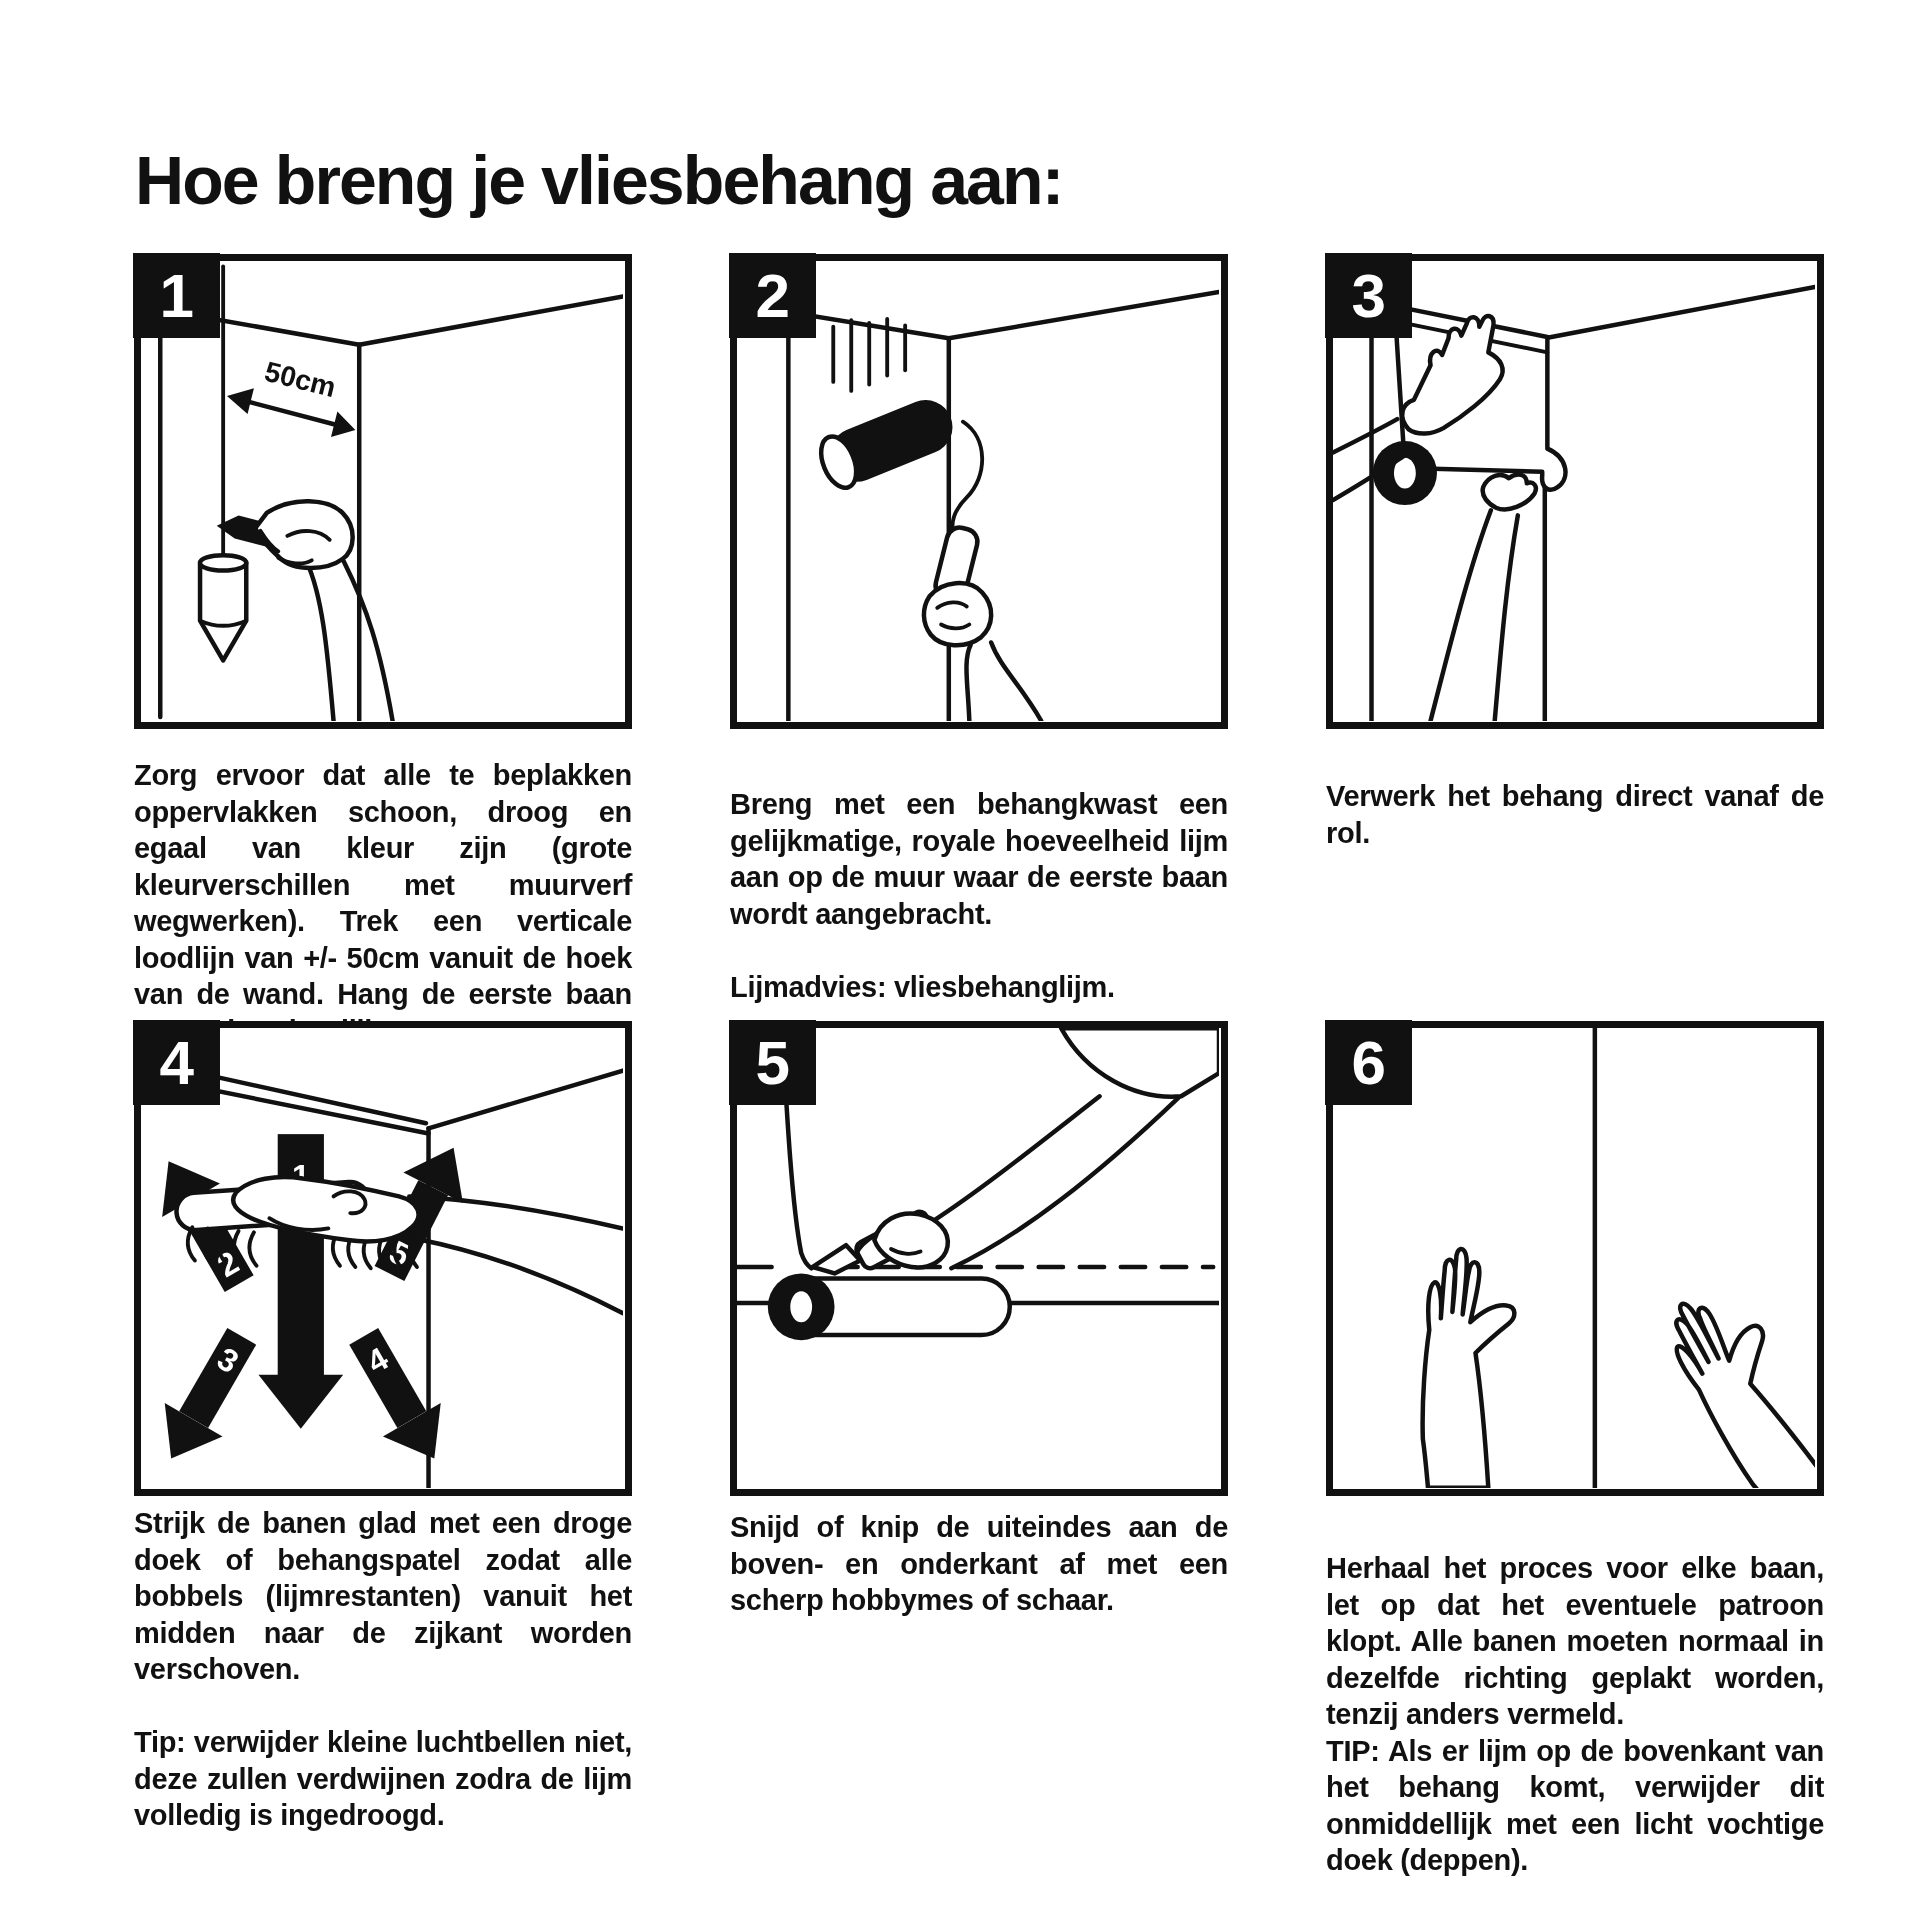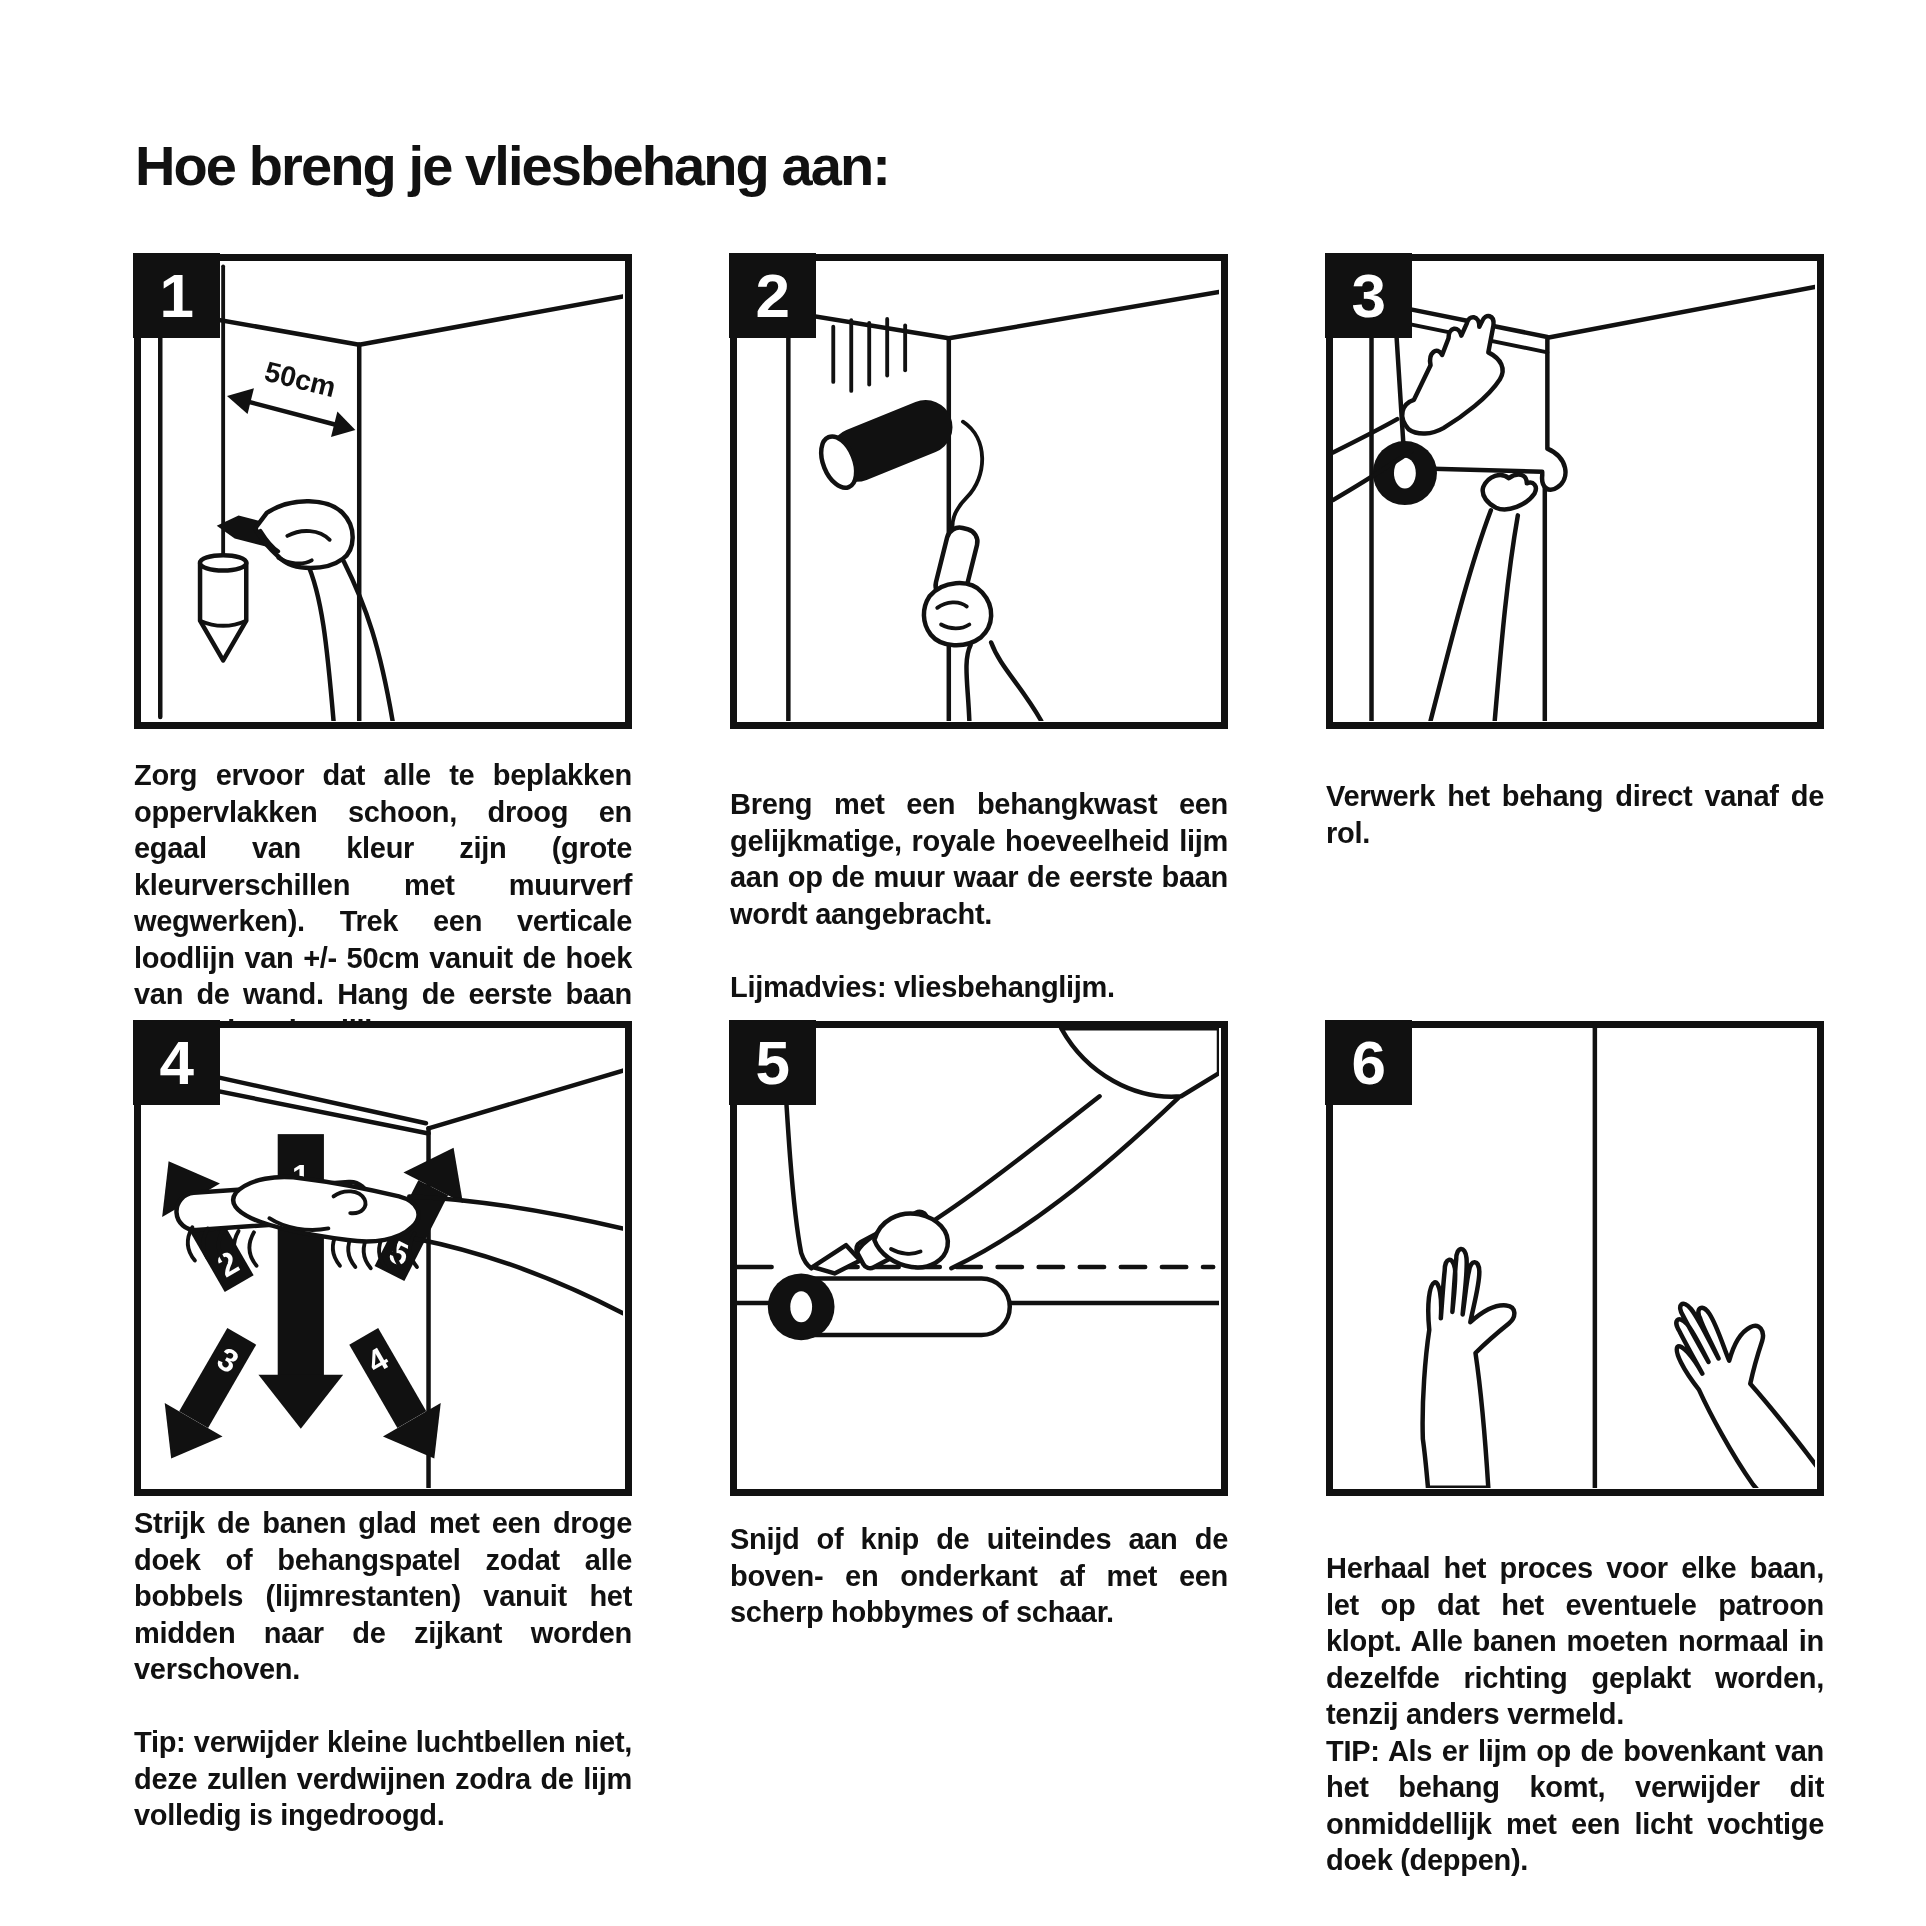--- a/index.html
+++ b/index.html
@@ -1,17 +1,17 @@
 <!DOCTYPE html>
 <html style="font-size:10.3px"><head>
 <meta charset="utf-8">
 <style>
   html,body{margin:0;padding:0;background:#fff;}
   body{width:1926px;height:1926px;position:relative;font-family:"Liberation Sans",sans-serif;color:#111;overflow:hidden;}
-  .page-title{position:absolute;left:135px;top:95px;font-size:56px;font-weight:700;letter-spacing:-1.9px;color:#111;white-space:nowrap;}
+  .page-title{position:absolute;left:135px;top:95px;font-size:68px;font-weight:700;letter-spacing:-1.9px;color:#111;white-space:nowrap;}
   .cell{position:absolute;width:498px;}
   .panel{position:absolute;width:498px;height:475px;border:7.7px solid #111;background:#fff;box-sizing:border-box;}
   .badge{position:absolute;left:-7.7px;top:-7.7px;width:87px;height:85px;background:#111;color:#fff;display:flex;align-items:center;justify-content:center;font-size:62px;font-weight:700;line-height:1;}
   .panel svg{position:absolute;left:0;top:0;}
   .caption{position:absolute;width:498px;font-size:29px;line-height:1.26;font-weight:700;color:#111;text-align:justify;white-space:pre-line;letter-spacing:-0.3px;margin:0;}
   .ln{fill:none;stroke:#111;stroke-width:7;stroke-linecap:round;stroke-linejoin:round;}
   .ln6{fill:none;stroke:#111;stroke-width:6;stroke-linecap:round;stroke-linejoin:round;}
   .fw{fill:#fff;stroke:#111;stroke-width:7;stroke-linecap:round;stroke-linejoin:round;}
   .fb{fill:#111;stroke:none;}
   .arrnum{fill:#fff;font-size:50px;font-weight:700;text-anchor:middle;font-family:"Liberation Sans",sans-serif;}
@@ -237,21 +237,21 @@
       <g>
         <path class="fw" d="M214,330 C222,300 252,284 284,290 C312,296 332,316 328,340 C324,362 300,376 272,372 C246,368 222,352 214,330 Z"></path>
         <path class="ln6" d="M240,344 C254,352 272,354 286,348"></path>
         <path class="ln6" d="M216,322 C200,332 190,342 186,352"></path>
       </g>
     </svg>
     <span class="badge">
         <span>5</span>
       </span>
   </div>
-  <p class="caption" style="top:500px;">Snijd of knip de uiteindes aan de boven- en onderkant af met een scherp hobbymes of schaar.</p>
+  <p class="caption" style="top:488px;">Snijd of knip de uiteindes aan de boven- en onderkant af met een scherp hobbymes of schaar.</p>
 </div>
 
 <div class="cell" style="left:1326px;top:1021px;">
   <div class="panel">
     <svg width="482" height="460" viewBox="0 0 751 716">
       <defs>
         <path id="hand6" d="M140,640 C138,580 144,510 150,470 C146,430 150,400 158,396 C166,394 170,420 168,452 C170,426 172,396 174,378 C174,358 186,354 190,374 C192,392 188,420 186,442 C188,414 190,378 192,360 C192,340 206,338 208,358 C210,380 204,420 202,446 C206,420 208,392 212,378 C214,360 228,360 228,380 C228,402 218,436 214,458 C232,442 252,430 270,432 C286,434 286,450 274,460 C254,476 234,494 222,506 C230,560 236,620 242,716 L148,716 C144,670 142,654 140,640 Z"></path>
       </defs>
       <path class="ln" stroke-width="8" d="M408,0 V716"></path>
       <use href="#hand6" class="fw"></use>

